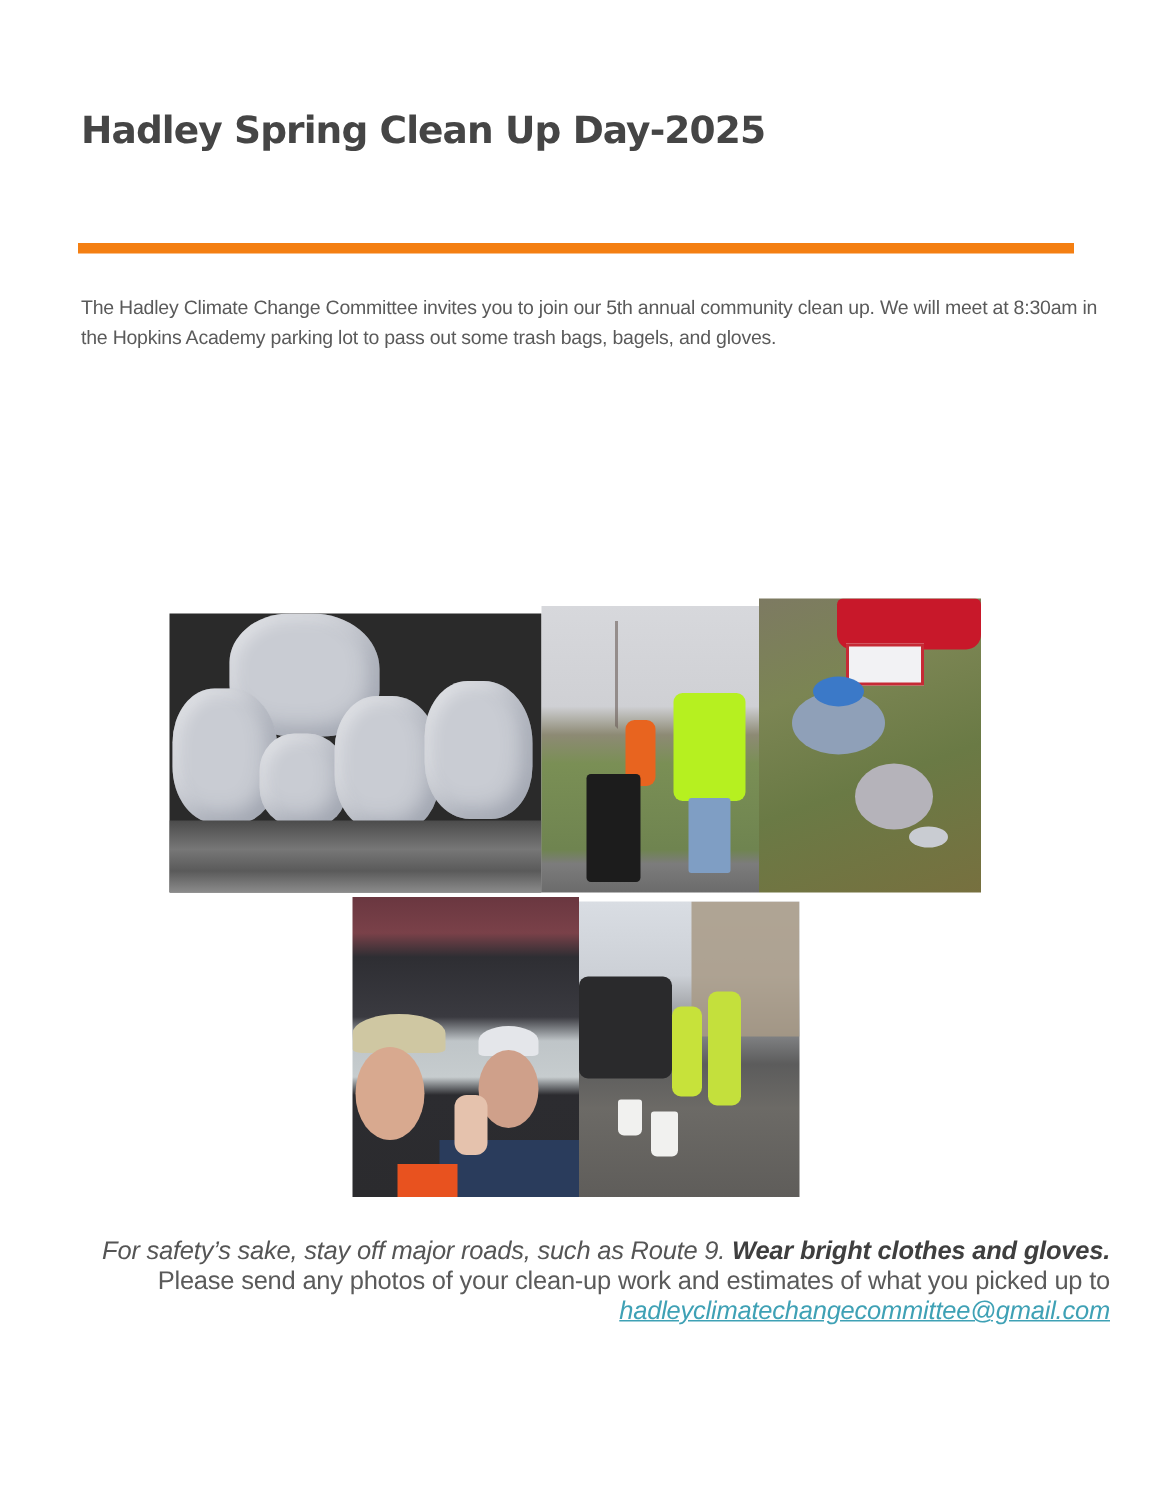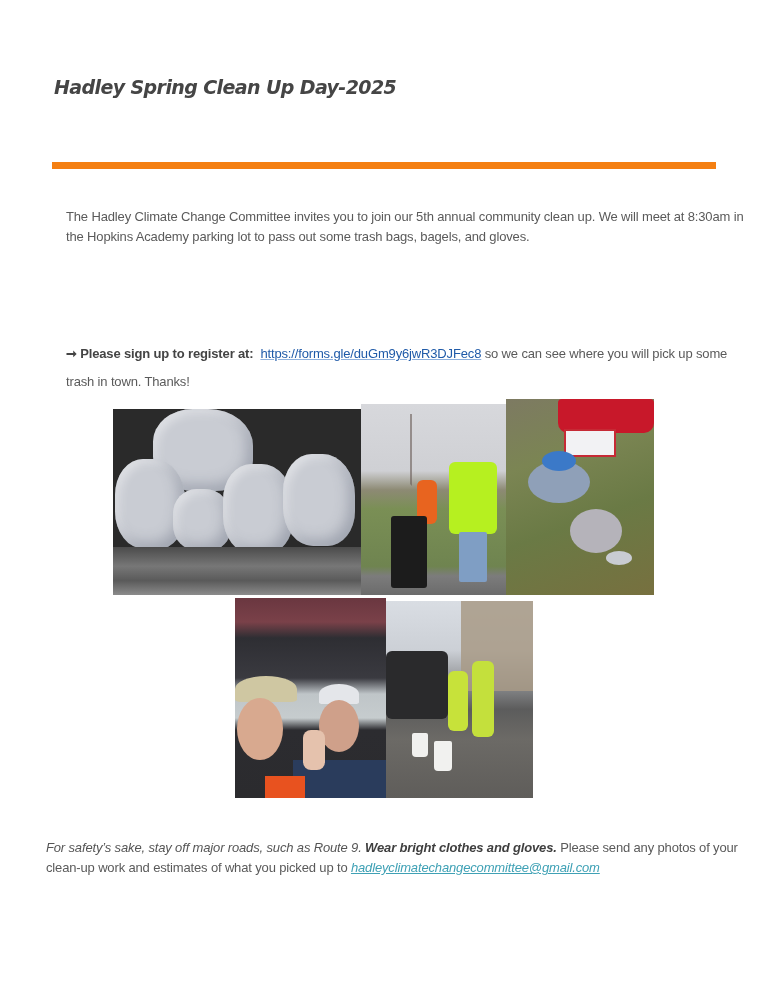--- a/index.html
+++ b/index.html
@@ -2,27 +2,27 @@
 <html><head>
   <meta charset="utf-8">
   <style>
     html, body { margin: 0; padding: 0; background: #ffffff; }
     body { width: 768px; height: 994px; position: relative; overflow: hidden;
            font-family: "DejaVu Sans", "Liberation Sans", sans-serif; color: #555555; }
     .page { position: absolute; left: 0; top: 0; width: 768px; height: 994px; }
 
     .title { position: absolute; left: 54px; top: 70px; margin: 0;
              font-family: "DejaVu Sans", sans-serif; font-weight: bold;
-             font-size: 19px; letter-spacing: -0.6px; color: #454545; line-height: 34px; white-space: nowrap; font-style: italic; }
+             font-size: 25px; letter-spacing: -0.6px; color: #454545; line-height: 34px; white-space: nowrap; }
     .subtitle { position: absolute; left: 54px; top: 106px; margin: 0;
                 font-family: "DejaVu Sans", sans-serif; font-weight: bold;
                 font-size: 20px; letter-spacing: -0.6px; color: #454545; line-height: 30px; white-space: nowrap; }
     .rule { position: absolute; left: 52px; top: 162px; width: 664px; height: 7px; background: #f47f12; }
 
-    .para { position: absolute; left: 54px; width: 680px; margin: 12px;
+    .para { position: absolute; left: 54px; width: 680px; margin: 0;
             font-family: "Liberation Sans", sans-serif; font-size: 13px;
             line-height: 20px; color: #5a5a5a; letter-spacing: -0.15px; }
     .para b { color: #444444; }
     .p1 { top: 195px; }
     .p2 { top: 259px; }
     .p3 { top: 328px; line-height: 28px; }
     .arrow { color: #444; font-weight: bold; }
     .forms-link { color: #1f5aa8; text-decoration: underline; text-decoration-color: #8fb1dd; }
 
     .collage { position: absolute; left: 0; top: 0; }
@@ -57,44 +57,39 @@
     .ph4 .hat { position: absolute; border-radius: 50% 50% 10% 10%; }
 
     
     .ph5 { left: 386px; top: 601px; width: 147px; height: 197px;
            background: linear-gradient(#d9dde3 0%, #ccd0d6 25%, #5c5c5c 55%, #6c6a66 70%, #5f5d5a 100%); }
     .ph5 .woods { position: absolute; right: 0; top: 0; width: 72px; height: 90px; background: #a89a86; opacity: .85; }
     .ph5 .van { position: absolute; left: 0; top: 50px; width: 62px; height: 68px; background: #2a2a2c; border-radius: 6px; }
     .ph5 .bucket { position: absolute; background: #f1f1ef; border-radius: 2px 2px 4px 4px; }
     .ph5 .person { position: absolute; border-radius: 6px; }
 
-    .footer { position: absolute; left: 30px; top: 822px; width: 708px; margin: 16px; text-align: left;
-              font-family: "Liberation Sans", sans-serif; font-size: 13px; line-height: 20px; color: #5a5a5a; letter-spacing: -0.15px; }
+    .footer { position: absolute; left: 30px; top: 822px; width: 708px; margin: 2px; text-align: right;
+              font-family: "Liberation Sans", sans-serif; font-size: 17px; line-height: 20px; color: #5a5a5a; letter-spacing: -0.15px; }
     .footer i.lead { color: #555; }
     .footer b i { color: #3f3f3f; }
     .email-link { color: #3fa1b5; font-style: italic; text-decoration: underline; }
   </style>
 </head>
 <body>
 
 <div class="page">
 
   <h1 class="title">Hadley Spring Clean Up Day-2025</h1>
   <div class="rule"></div>
 
   <p class="para p1">
     <span>The Hadley Climate Change Committee invites you to join our 5th annual community clean up. We will meet at 8:30am in the Hopkins Academy parking lot to pass out some trash bags, bagels, and gloves.</span>
   </p>
 
 
-  <p class="para p3">
-    <span class="arrow">➞</span>
-    <b>Please sign up to register at:</b>&nbsp;
-    <a class="forms-link">https://forms.gle/duGm9y6jwR3DJFec8</a><span> so we can see where you will pick up some trash in town. Thanks!</span>
-  </p>
 
   <div class="collage">
 
     <div class="photo ph1">
       <div class="bag" style="left:40px;top:0px;width:100px;height:82px;"></div>
       <div class="bag" style="left:2px;top:50px;width:70px;height:90px;"></div>
       <div class="bag" style="left:60px;top:80px;width:58px;height:62px;"></div>
       <div class="bag" style="left:110px;top:55px;width:70px;height:90px;"></div>
       <div class="bag" style="left:170px;top:45px;width:72px;height:92px;"></div>
       <div class="bumper"></div>

